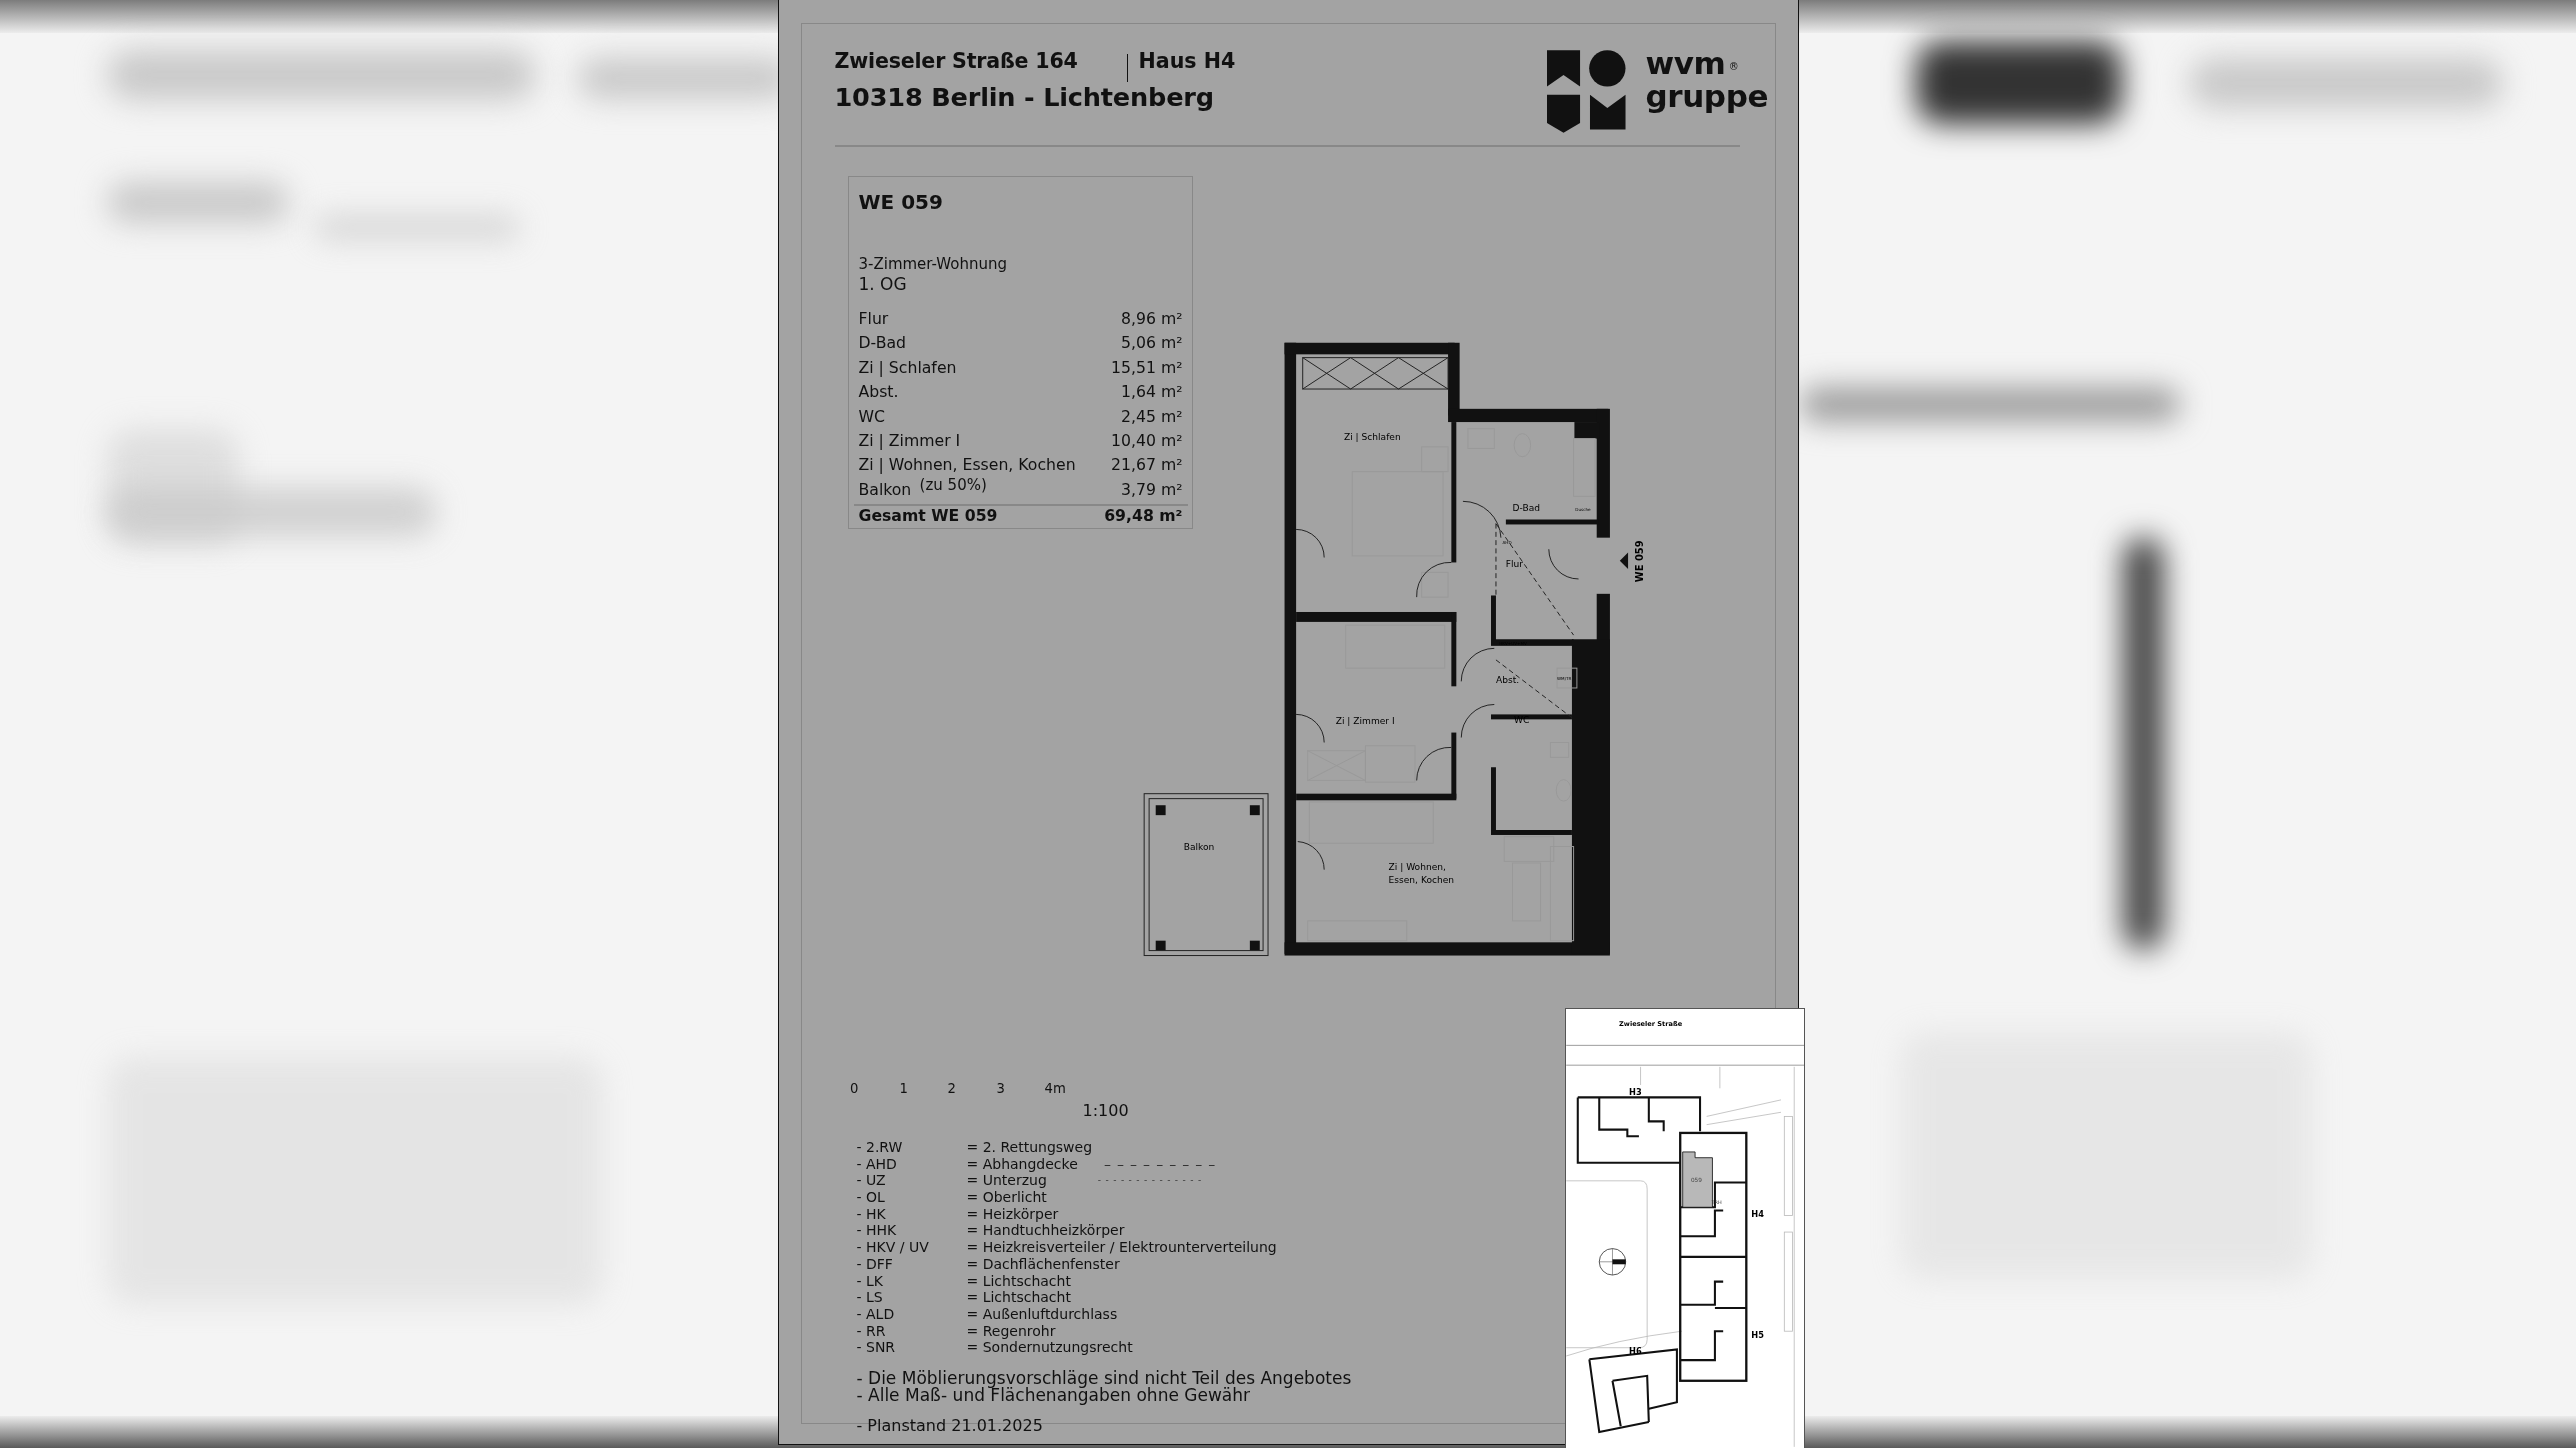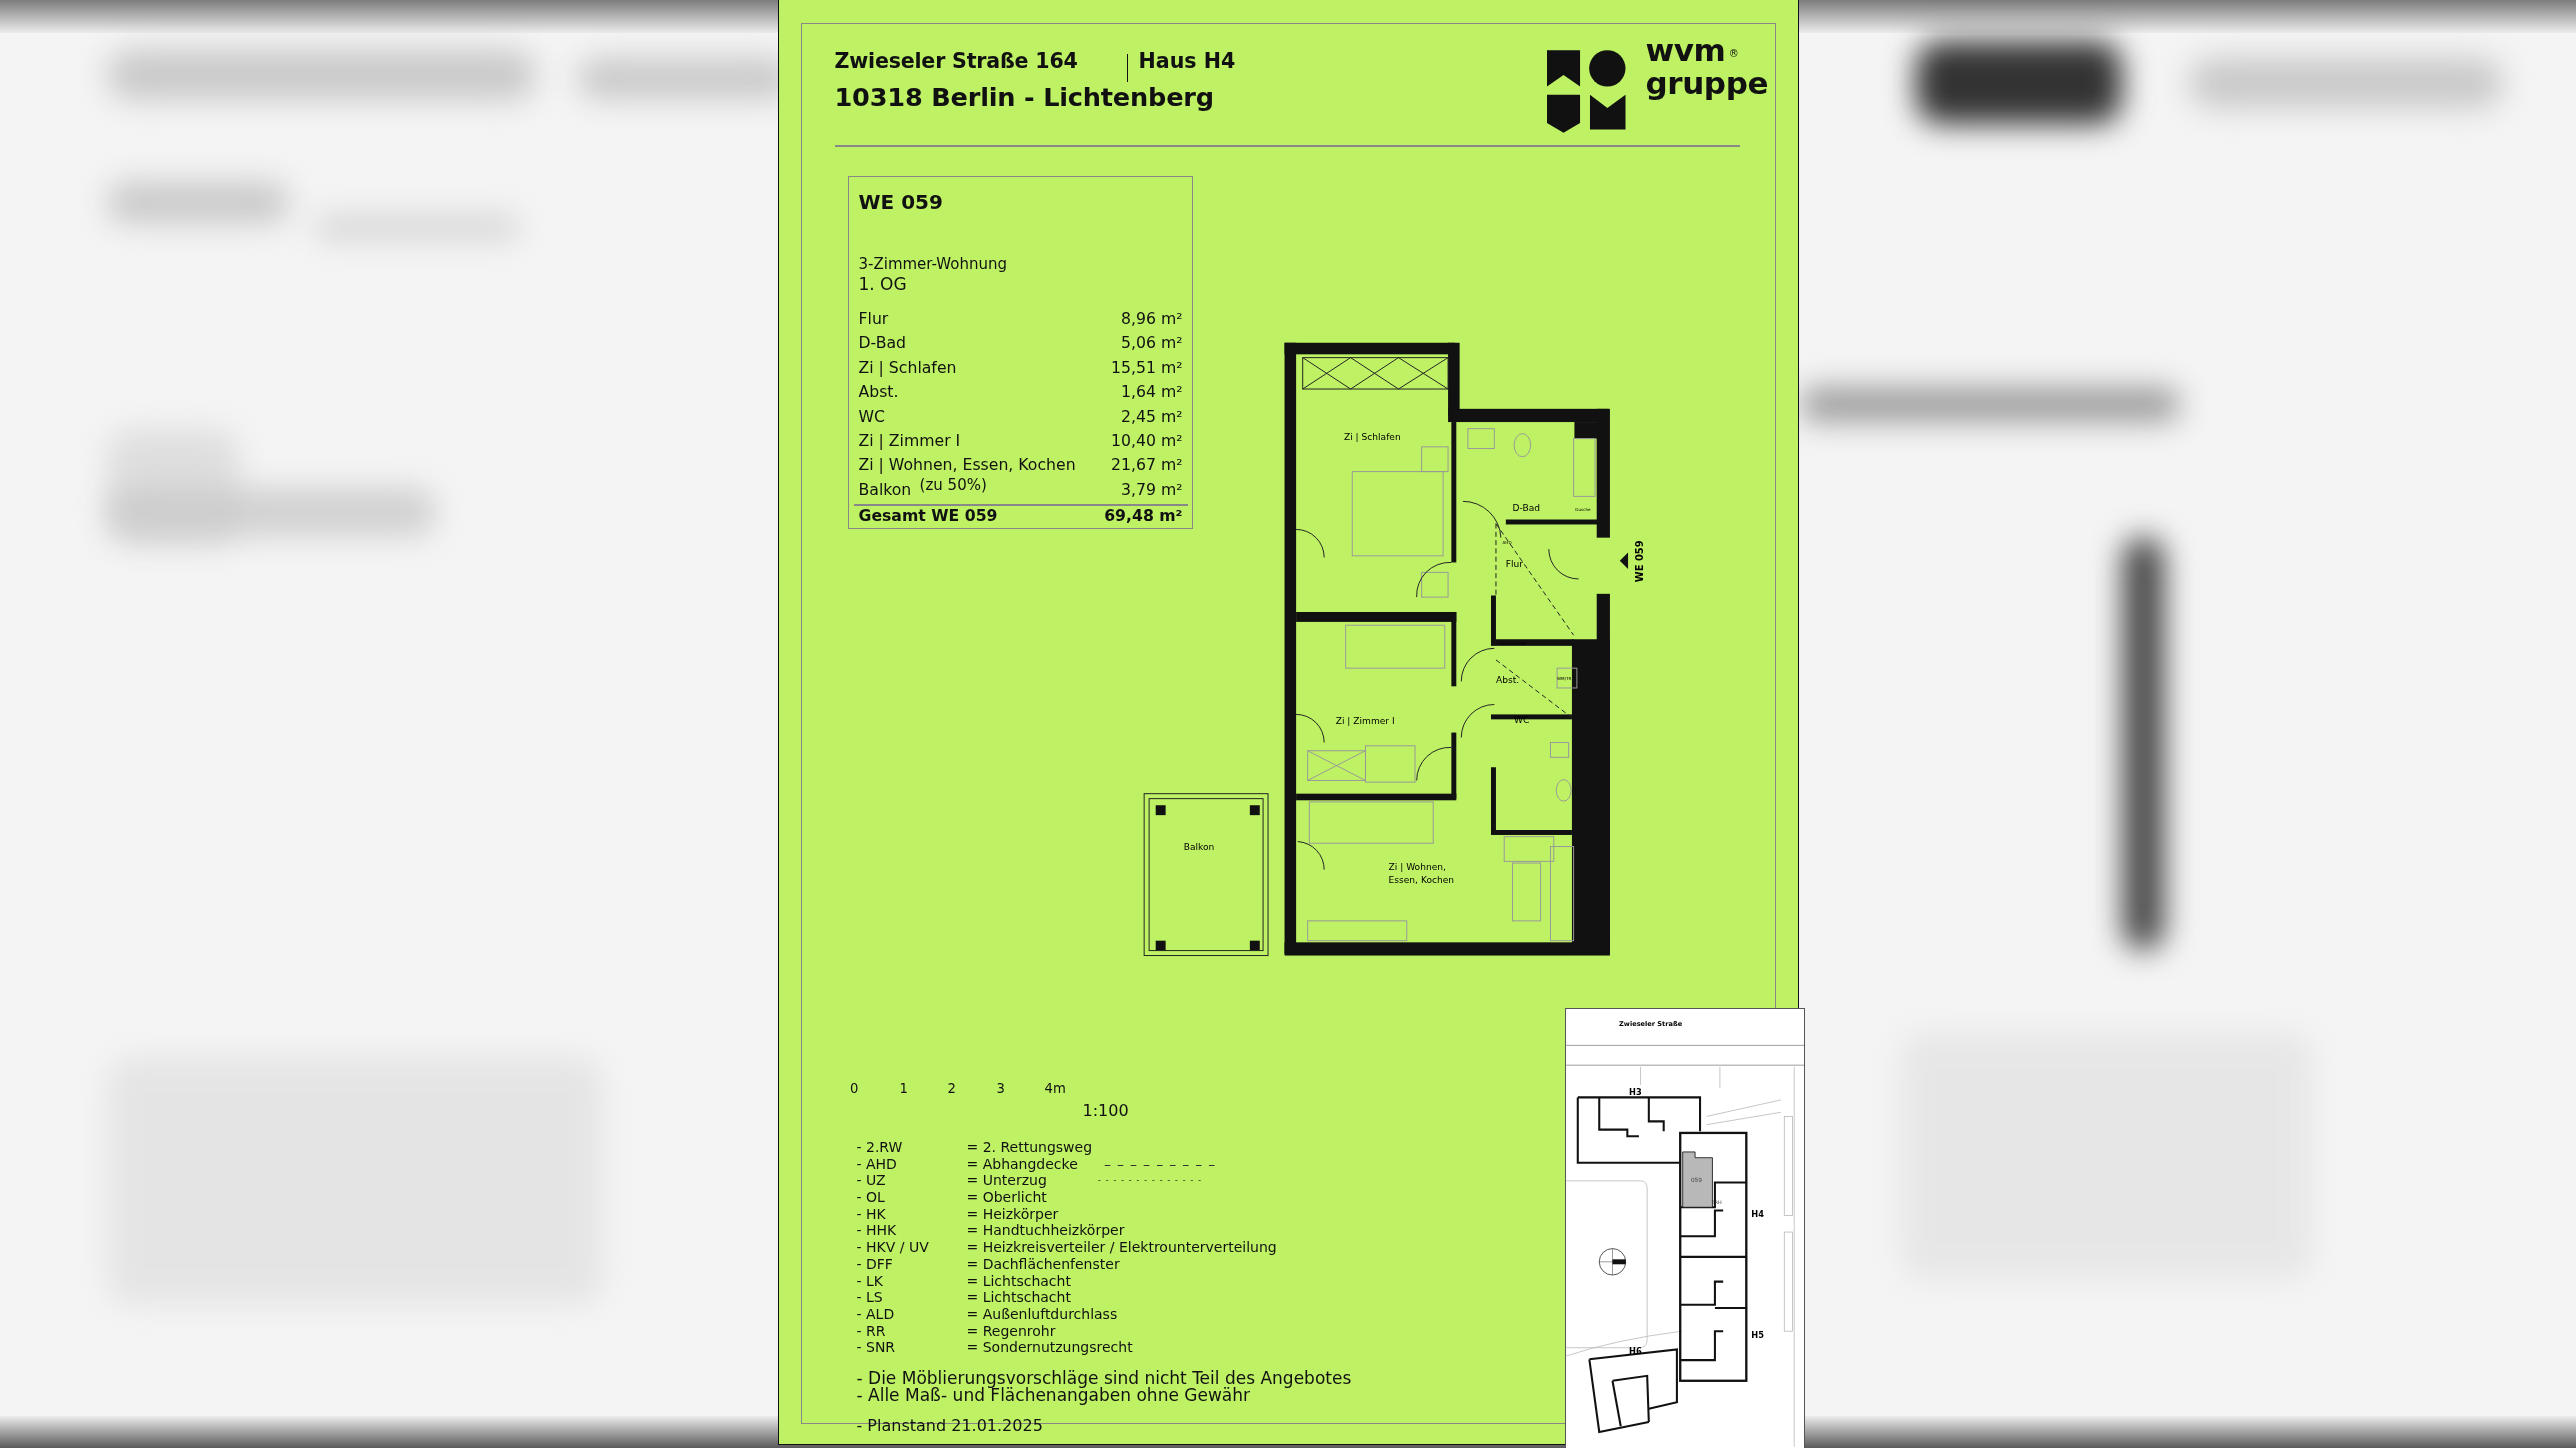--- a/index.html
+++ b/index.html
@@ -8,34 +8,34 @@
     background:#f4f4f4;
     font-family:"DejaVu Sans", "Liberation Sans", sans-serif;
     color:#111;
   }
   .bg { position:absolute; top:0; left:0; width:2576px; height:1449px; overflow:hidden; }
   .bg .topshade { position:absolute; left:0; top:0; width:2576px; height:33px; background:linear-gradient(#7c7c7c,#ececec); }
   .bg .botshade { position:absolute; left:0; bottom:0; width:2576px; height:33px; background:linear-gradient(#ececec,#555); }
   .blur { position:absolute; background:#c9c9c9; border-radius:25px; filter:blur(15px); }
   .page {
     position:absolute; left:778px; top:0; width:1021px; height:1445px;
-    background:#bef264; border-left:1.7px solid #111; border-right:1.7px solid #111; border-bottom:1.7px solid #111;
+    background:#a3a3a3; border-left:1.7px solid #111; border-right:1.7px solid #111; border-bottom:1.7px solid #111;
     box-sizing:border-box;
   }
   .frame {
     position:absolute; left:21.5px; top:23px; width:975px; height:1401px;
     border:1.7px solid #888; box-sizing:border-box;
   }
   .hdr-street { position:absolute; left:33px; top:25px; font-size:20.6px; font-weight:bold; letter-spacing:-0.2px; }
   .hdr-sep { position:absolute; left:325px; top:30px; width:1.7px; height:28px; background:#111; }
   .hdr-house { position:absolute; left:337px; top:25px; font-size:20.6px; font-weight:bold; }
   .hdr-city { position:absolute; left:33px; top:58px; font-size:25.6px; font-weight:bold; letter-spacing:-0.2px; }
   .hdr-line { position:absolute; left:33px; top:121px; width:905px; height:1.7px; background:#888; }
   .logo-mark { position:absolute; left:745px; top:26.4px; width:81px; height:83px; }
-  .logo-text { position:absolute; left:844px; top:10px; font-size:31px; font-weight:bold; line-height:33px; letter-spacing:-0.4px; }
+  .logo-text { position:absolute; left:844px; top:23px; font-size:31px; font-weight:bold; line-height:33px; letter-spacing:-0.4px; }
   .logo-text sup { font-size:10px; font-weight:normal; vertical-align:top; position:relative; top:3.3px; left:3.3px; }
 
   .info-box {
     position:absolute; left:46px; top:152px; width:345px; height:353px;
     border:1.7px solid #888; box-sizing:border-box;
   }
   .info-title { position:absolute; left:10px; top:13.2px; font-size:20px; font-weight:bold; }
   .info-type { position:absolute; left:10px; top:46px; font-size:15px; font-weight:normal;margin-top:32px; }
   .info-floor { position:absolute; left:10px; top:97px; font-size:17px; }
   .rooms { position:absolute; left:10px; top:130px; width:324px; }

